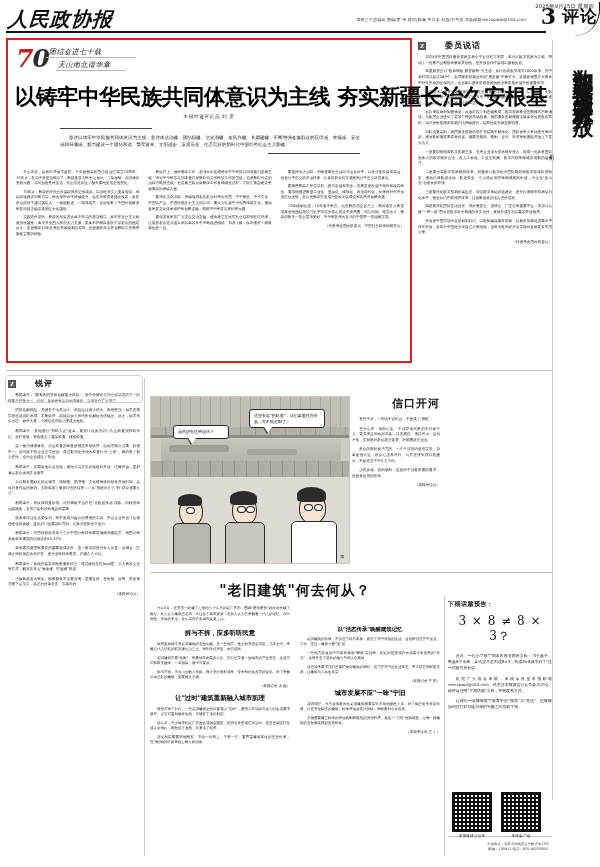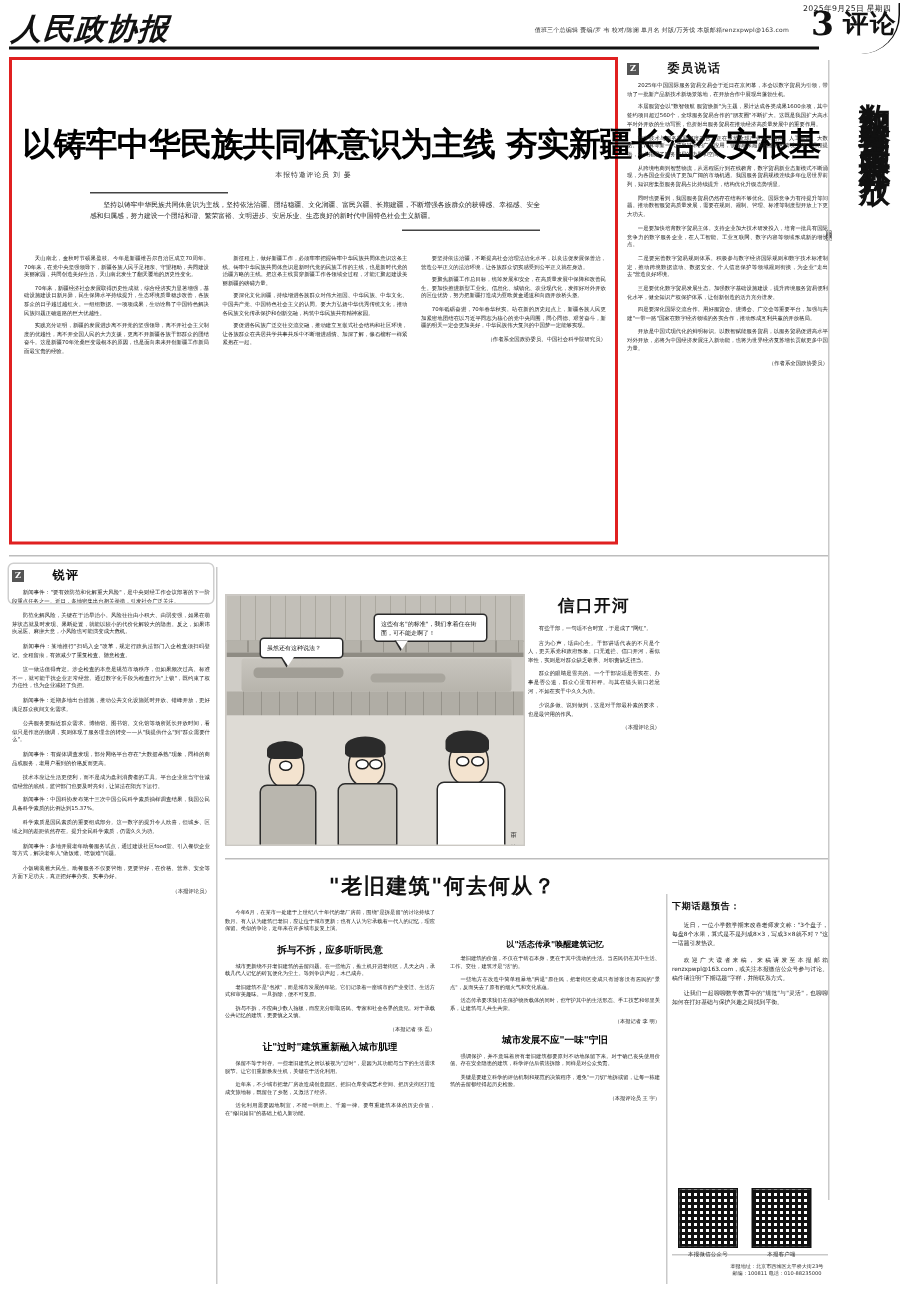--- a/index.html
+++ b/index.html
@@ -137,21 +137,21 @@
   .head{position:absolute;background:#f3e3cf;border:1px solid #2b2b2b;border-radius:48% 48% 46% 46%;}
   .hair{position:absolute;background:#2b2b2b;border-radius:50% 50% 20% 20%;}
   .body-shirt{position:absolute;border:1px solid #2b2b2b;border-radius:5px 5px 0 0;}
   .glass{position:absolute;width:7px;height:5px;border:1px solid #1d1d1d;border-radius:50%;background:#fff;}
 
   .cart-credit{position:absolute;right:4px;bottom:3px;font-size:4px;color:#333;
     writing-mode:vertical-rl;text-orientation:upright;letter-spacing:1px;}
 
   
   .xkkh{position:absolute;left:352px;top:396px;width:88px;height:172px;}
-  .xkkh .t{font-size:11px;font-weight:700;color:#111;text-align:center;
+  .xkkh .t{font-size:11px;font-weight:700;color:#111;text-align:right;
     font-family:"DejaVu Serif","Liberation Serif",serif;letter-spacing:1px;margin-bottom:6px;}
   .xkkh .body{font-size:3.6px;line-height:5.6px;color:#222;text-align:justify;text-indent:7.2px;}
   .xkkh .body p{margin:0 0 4px 0;}
   .xkkh .sign{font-size:3.6px;color:#222;text-align:right;margin-top:4px;}
 
   
   .guanlan{position:absolute;left:150px;top:578px;width:290px;height:282px;}
   .gl-title{font-size:14px;font-weight:700;color:#111;text-align:center;
     font-family:"DejaVu Serif","Liberation Serif",serif;letter-spacing:1px;margin:4px 0 6px;}
   .gl-cols{display:flex;gap:10px;align-items:center;}
@@ -204,20 +204,27 @@
       <div class="mast-date">2025年9月25日  星期四</div>
     </div>
     <div class="mast-staff">值班三个总编辑  责编/罗 韦  校对/陈澜  单月名  封版/万芳伐  本版邮箱renzxpwpl@163.com</div>
     <div class="mast-pageno">3</div>
     <div class="mast-section">评论</div>
     <div class="mast-rule"></div>
     <div class="mast-swoop"></div>
   </div>
 
   <div class="feature">
+    <div class="logo70">
+      <div class="num">7<span class="zero">0</span></div>
+      <div class="swish"></div>
+      <div class="swish2"></div>
+      <div class="l1">团结奋进七十载</div>
+      <div class="l2">天山南北谱华章</div>
+    </div>
 
     <div class="feat-headline">以铸牢中华民族共同体意识为主线  夯实新疆长治久安根基</div>
     <div class="feat-byline">本报特邀评论员   刘  晏</div>
 
     <div class="feat-sumbox">
       <div class="topline"></div>
       <div class="feat-sum">坚持以铸牢中华民族共同体意识为主线，坚持依法治疆、团结稳疆、文化润疆、富民兴疆、长期建疆，不断增强各族群众的获得感、幸福感、安全感和归属感，努力建设一个团结和谐、繁荣富裕、文明进步、安居乐业、生态良好的新时代中国特色社会主义新疆。</div>
       <div class="botline"></div>
     </div>
 
@@ -380,20 +387,21 @@
           <p>强调保护，并不意味着所有老旧建筑都要原封不动地保留下来。对于确已丧失使用价值、存在安全隐患的建筑，科学评估后依法拆除，同样是对公众负责。</p>
           <p>关键是要建立科学的评估机制和规范的决策程序，避免"一刀切"地拆或留，让每一栋建筑的去留都经得起历史检验。</p>
         </div>
         <div class="gl-sign">（本报评论员  王  宇）</div>
       </div>
     </div>
   </div>
 
   <div class="preview">
     <div class="pv-label">下期话题预告：</div>
+    <div class="pv-eq">3 × 8 ≠ 8 × 3？</div>
     <div class="pv-body">
       <p>近日，一位小学数学期末改卷老师发文称："3个盘子，每盘8个水果，算式是不是列成8×3，写成3×8就不对？"这一话题引发热议。</p>
       <p>欢迎广大读者来稿，来稿请发至本报邮箱renzxpwpl@163.com，或关注本报微信公众号参与讨论。稿件请注明"下期话题"字样，并附联系方式。</p>
       <p>让我们一起聊聊数学教育中的"规范"与"灵活"，也聊聊如何在打好基础与保护兴趣之间找到平衡。</p>
     </div>
   </div>
 
   <div class="hline-bot"></div>
 
   <div class="qrs">

